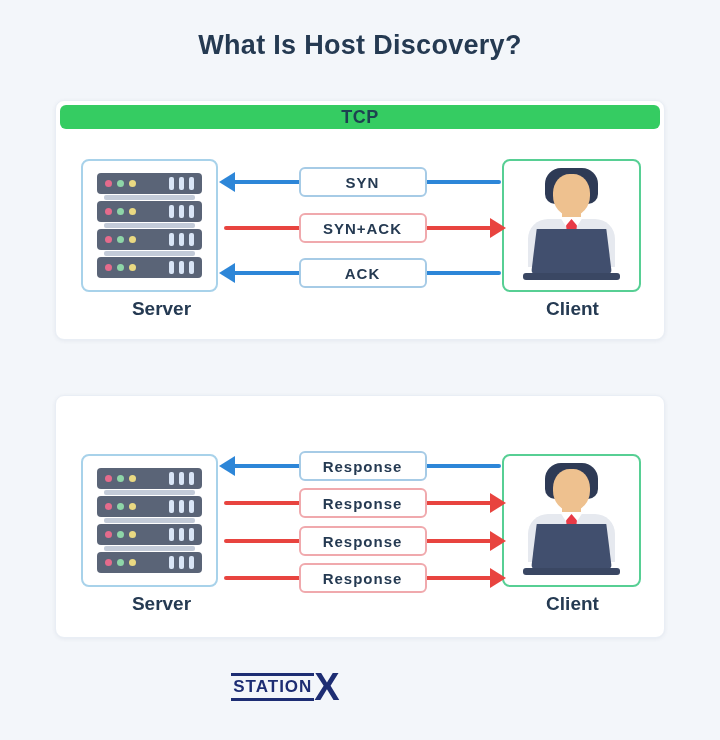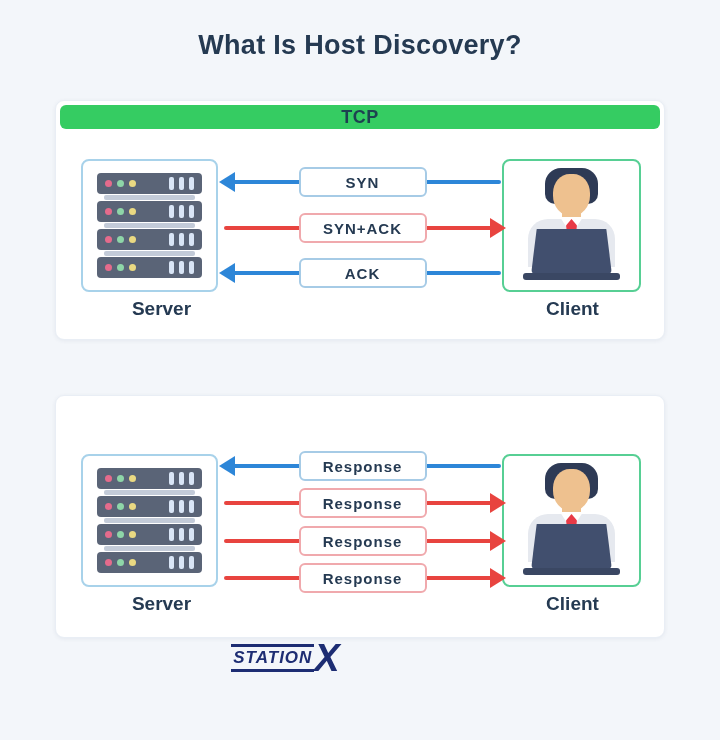--- a/index.html
+++ b/index.html
@@ -76,22 +76,22 @@
                display:flex; align-items:center; justify-content:center;
                font-size:15px; font-weight:700; color:#253a52; letter-spacing:1px; }
   .blue .msg-label { border:2px solid #a6cbe6; }
   .red  .msg-label { border:2px solid #f0a9ad; }
 
   
   .tcp .row-0 { top:66px;text-align:center; } .tcp .row-1 { top:112px; } .tcp .row-2 { top:157px; }
   .udp .row-0 { top:55px; } .udp .row-1 { top:92px; } .udp .row-2 { top:130px; } .udp .row-3 { top:167px; }
 
   
-  .logo { position:absolute; top:638px; left:0; width:571px; height:40px;
-          display:flex; align-items:center; justify-content:center;font-style:italic; }
+  .logo { position:absolute; top:667px; left:0; width:571px; height:40px;
+          display:flex; align-items:center; justify-content:center; }
   .logo-station { border-top:3px solid #1d2d73; border-bottom:3px solid #1d2d73;
                   color:#1d2d73; font-size:17px; font-weight:800; letter-spacing:1px;
                   padding:0 2px 1px 2px; line-height:1.25; }
   .logo-x { color:#1d2d73; font-size:38px; font-weight:800; line-height:.8; margin-left:0px; }
 </style>
 </head>
 <body>
 
 <div class="page">
 

